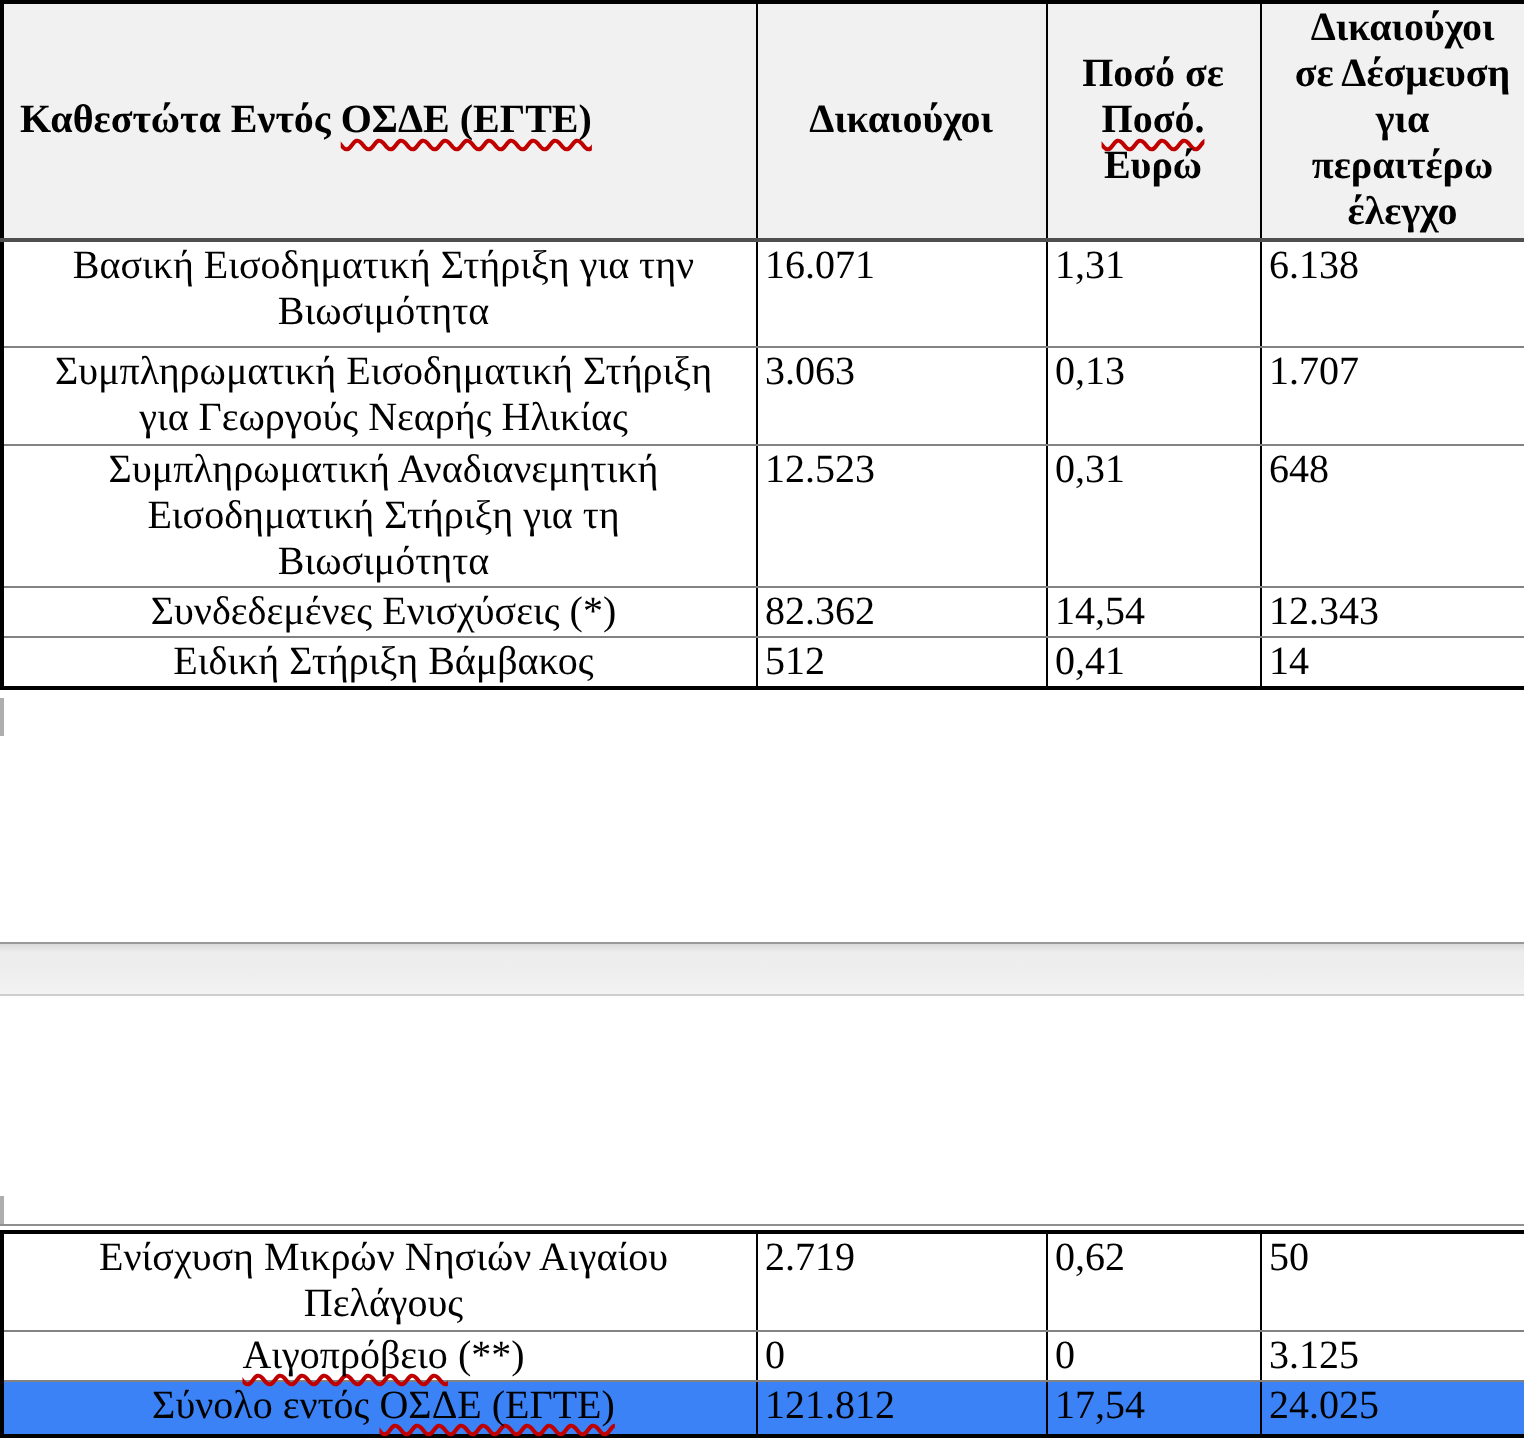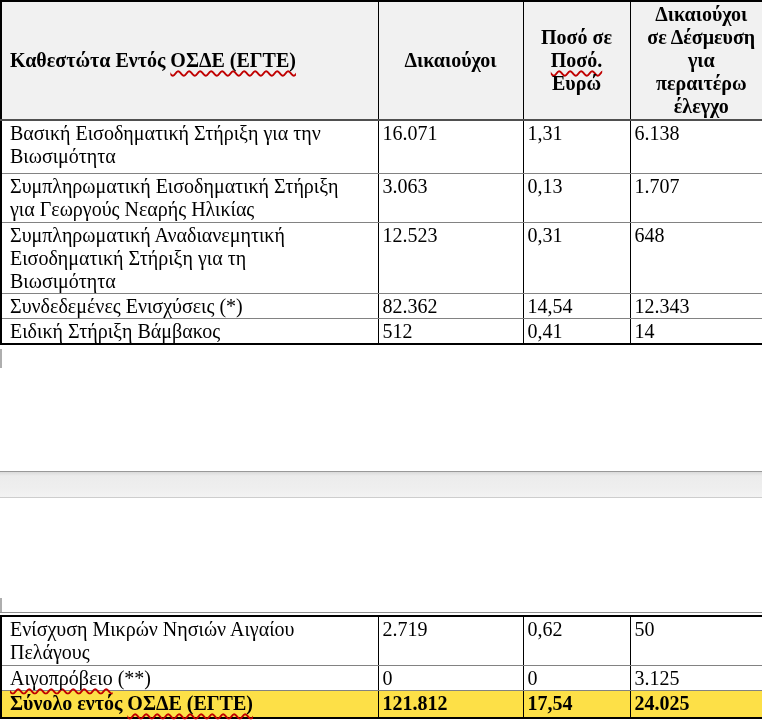--- a/index.html
+++ b/index.html
@@ -20,35 +20,36 @@
   th,td{border-left:1.5px solid #000;border-right:1.5px solid #000;box-sizing:border-box;}
   thead tr{height:117px;}
   thead th{
     background:#f1f1f1;font-weight:bold;text-align:center;vertical-align:middle;
     padding:1px 3px;border-bottom:2px solid #4f4f4f;white-space:pre-line;
   }
   thead th.c-label{text-align:left;padding-left:8px;white-space:normal;margin-left:21px;}
   tbody td{
     vertical-align:top;border-top:1px solid #828282;border-bottom:1px solid #828282;
     padding:1px 4px 0 4px;
+    text-align:center;
   }
   td.c-label{padding-left:8px;padding-right:4px;white-space:pre-line;}
   td.c-num{text-align:left;padding-right:9px;}
   #top-table td:last-child,#bottom-table td:last-child{padding-right:14px;}
 
   #top-table tbody tr:nth-child(1){height:53px;}
   #top-table tbody tr:nth-child(2){height:49px;}
   #top-table tbody tr:nth-child(3){height:71px;}
   #top-table tbody tr:nth-child(4){height:24px;}
   #top-table tbody tr:nth-child(5){height:21px;}
   #bottom-table tbody tr:nth-child(1){height:49px;}
   #bottom-table tbody tr:nth-child(2){height:23px;}
   #bottom-table tbody tr:nth-child(3){height:28px;}
 
-  tr.total td{font-weight:bold;background:#fde047;border-top:1.5px solid #000;margin-left:21px;}
+  tr.total td{font-weight:normal;background:#3b82f6;border-top:1.5px solid #000;margin-left:21px;}
 
   .wavy{
     text-decoration-line:underline;
     text-decoration-style:wavy;
     text-decoration-color:#c00000;
     text-decoration-thickness:1.5px;
     text-decoration-skip-ink:none;
     text-underline-offset:3px;
   }
 

